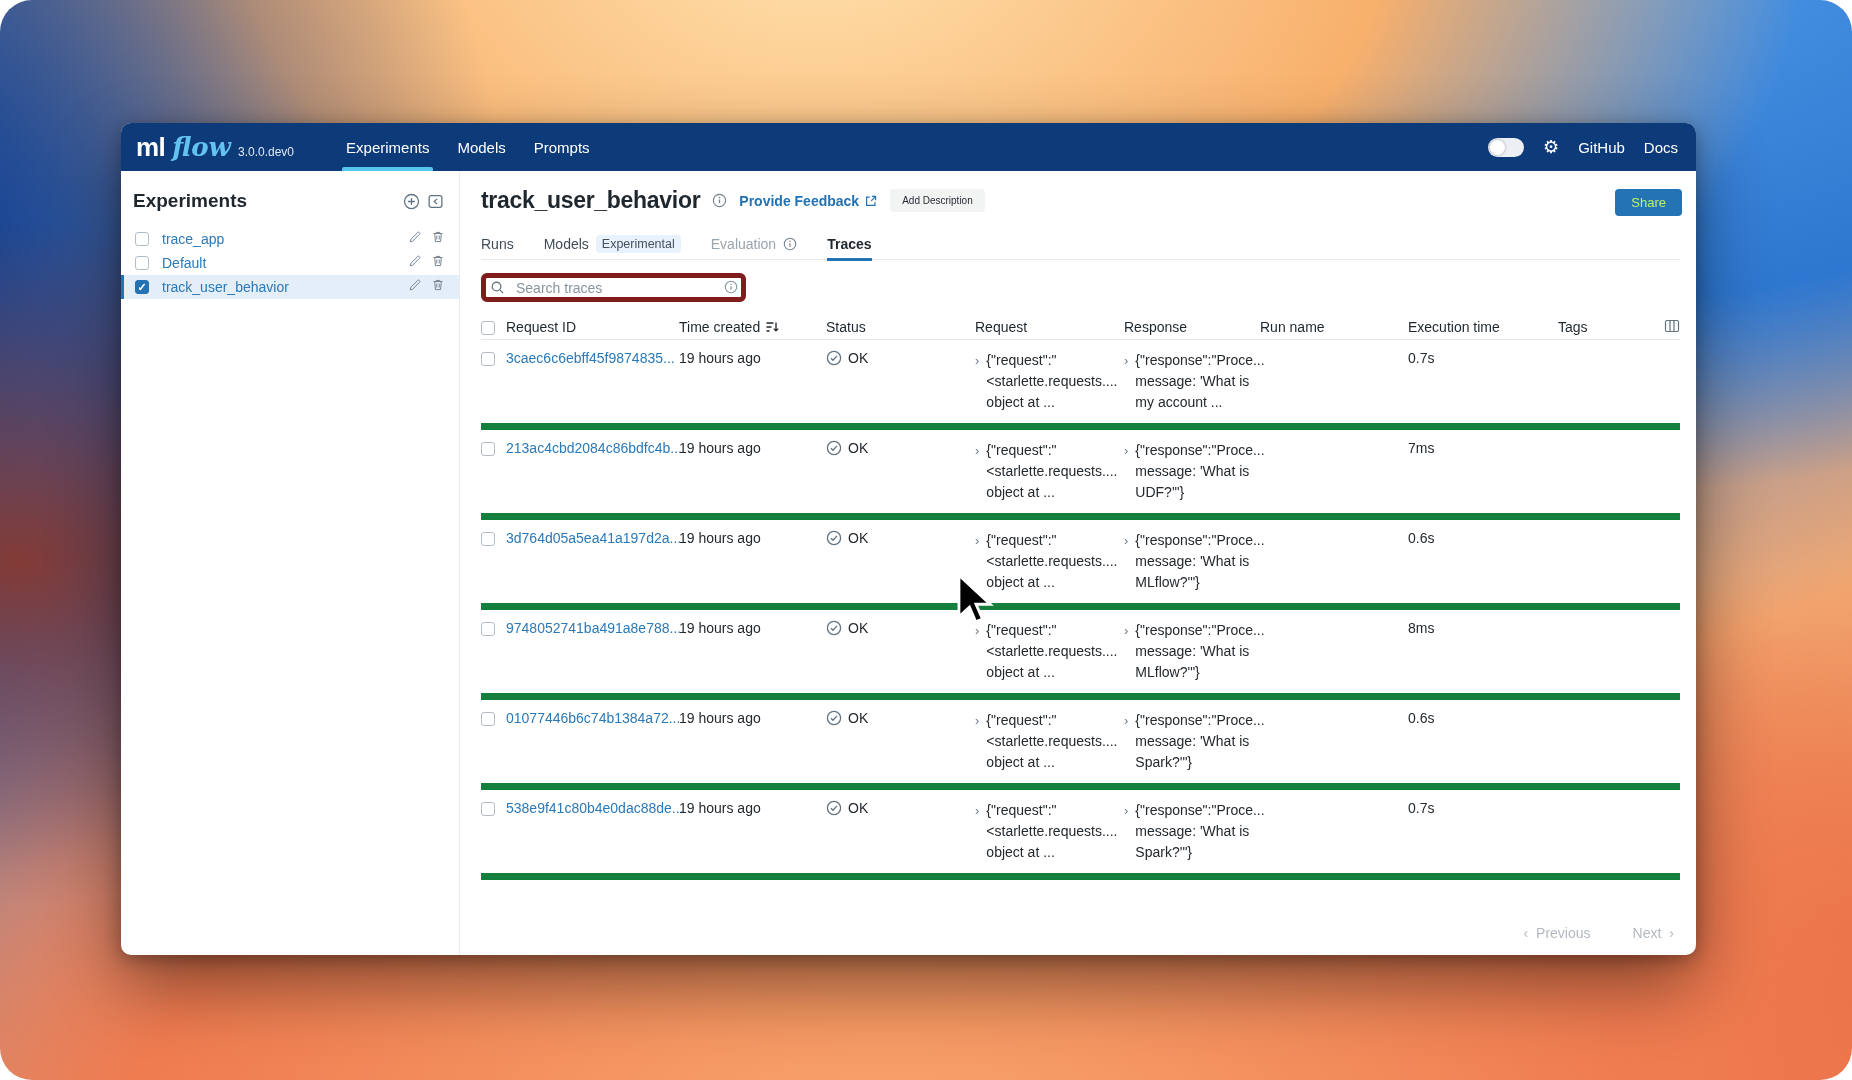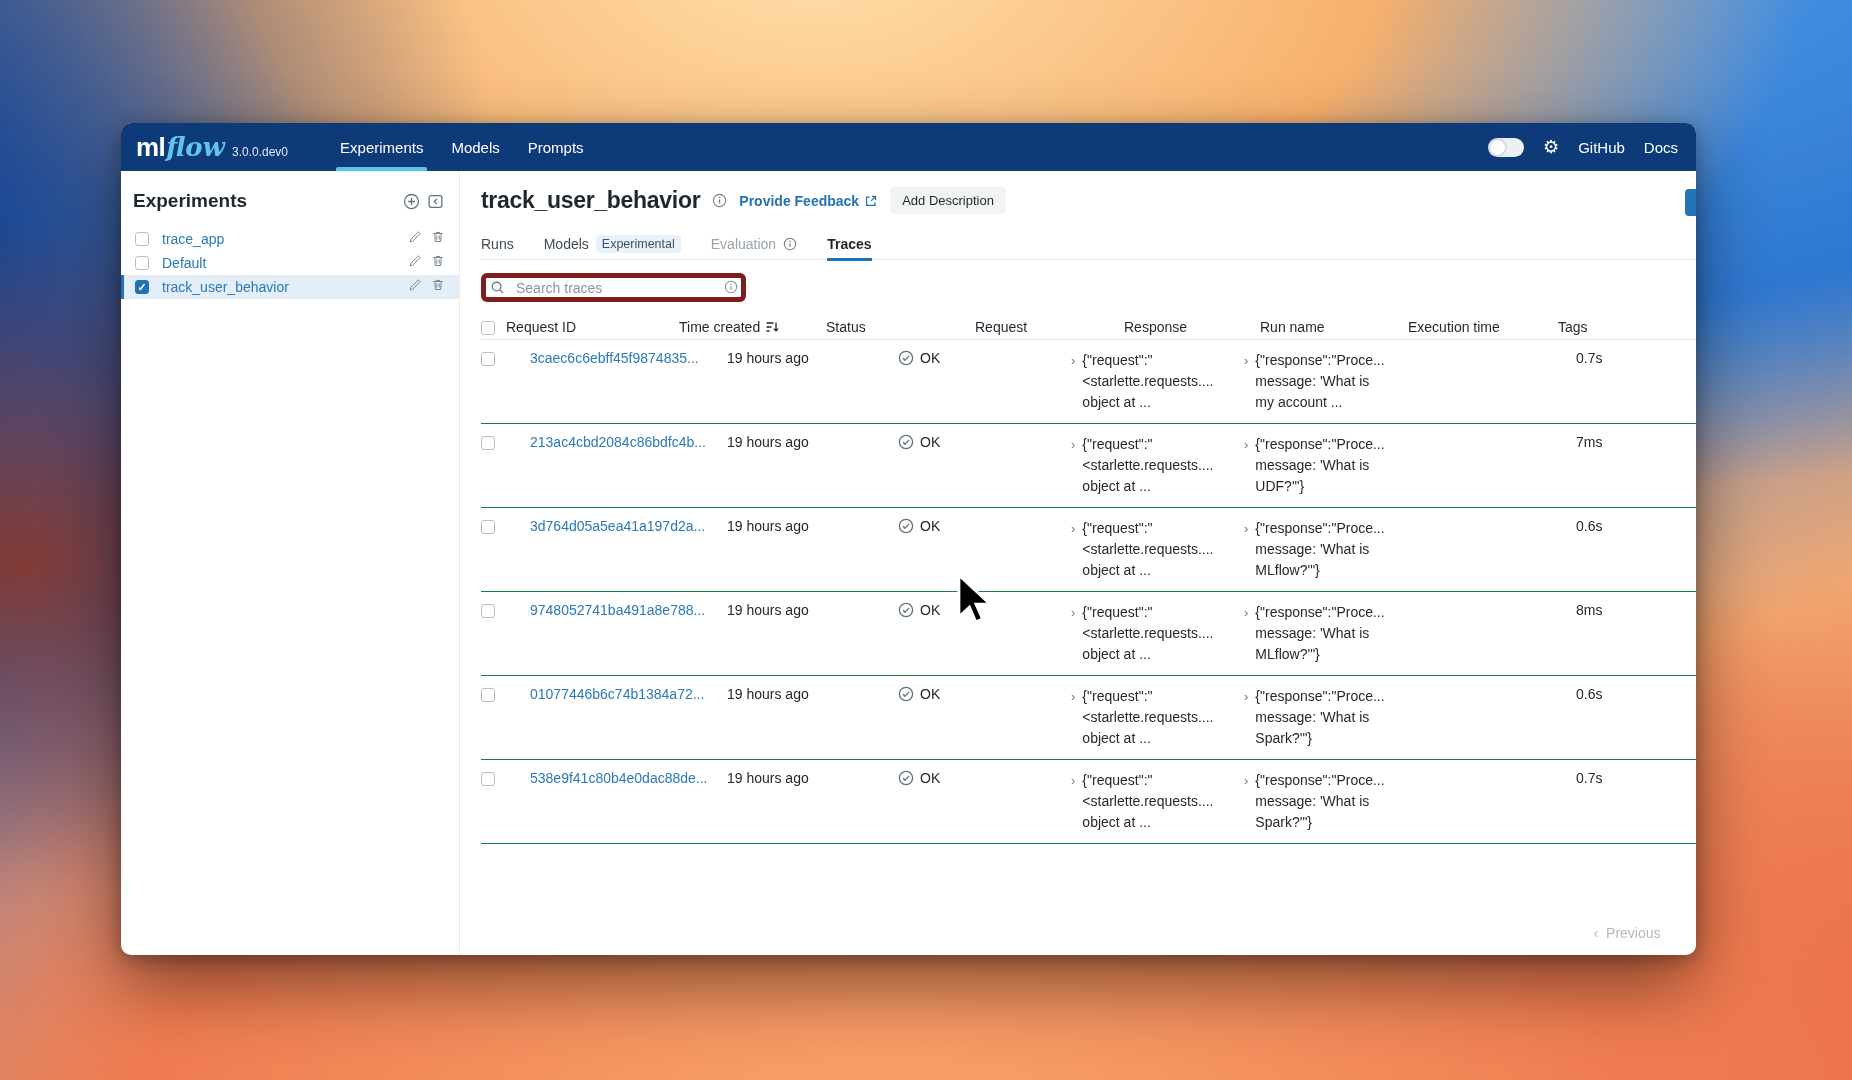--- a/index.html
+++ b/index.html
@@ -9,37 +9,38 @@
     position:relative; width:1852px; height:1080px; overflow:hidden;
     background-color:#3d7fd3;
     background-image:
       radial-gradient(900px 620px at 1% 52%, rgba(135,56,46,.95) 0%, rgba(135,56,46,0) 55%),
       radial-gradient(1000px 1100px at -4% 22%, #15418f 0%, rgba(21,65,143,0) 58%),
       radial-gradient(1500px 950px at 44% -6%, #ffe2ae 0%, #f8b06c 38%, rgba(248,176,108,0) 66%),
       radial-gradient(1200px 800px at 88% -8%, #4f9ae8 0%, #2e77d0 48%, rgba(46,119,208,0) 72%),
       radial-gradient(1700px 950px at 48% 108%, #f9a86d 0%, #ef7b50 45%, rgba(239,123,80,0) 78%),
       radial-gradient(950px 750px at 102% 95%, #e96a42 0%, rgba(233,106,66,0) 62%),
       linear-gradient(160deg, #2a63b8 0%, #3c82d8 38%, #f2a871 72%, #ee8355 100%);
+    border-radius: 32px;
   }
 
   .window{
     position:absolute; left:121px; top:123px; width:1575px; height:832px;
     background:#fff; border-radius:10px; overflow:hidden;
     box-shadow:0 30px 70px rgba(0,0,0,.45), 0 4px 18px rgba(0,0,0,.3);
   }
 
   
   .navbar{
     display:flex; align-items:center; height:48px; background:#0d3a78;
     color:#fff; padding:0 18px 0 15px;
   }
   .logo{ display:flex; align-items:baseline; }
   .logo-ml{ font-size:26px; font-weight:bold; color:#fff; letter-spacing:-.5px; }
   .logo-flow{ font-family:"DejaVu Serif", serif; font-style:italic; font-weight:bold;
-    font-size:26px; color:#63c3ee; margin-left:1px; }
+    font-size:26px; color:#63c3ee; margin-left:7px; }
   .version{ font-size:12px; color:#dfe8f3; margin-left:7px; }
   .nav-items{ display:flex; height:48px; margin-left:38px; }
   .nav-item{ position:relative; display:flex; align-items:center; padding:0 14px;
     font-size:15px; color:#fff; cursor:pointer; }
   .nav-item.active::after{ content:""; position:absolute; left:10px; right:10px; bottom:0;
     height:4px; background:#56c5ec; border-radius:2px 2px 0 0; }
   .nav-right{ margin-left:auto; display:flex; align-items:center; gap:19px; }
   .toggle{ width:36px; height:19px; border-radius:10px; background:rgba(255,255,255,.92);
     position:relative; cursor:pointer; }
   .toggle .knob{ position:absolute; left:2px; top:2px; width:15px; height:15px; border-radius:50%;
@@ -76,21 +77,21 @@
     font-weight:bold; line-height:1; }
 
   
   .main{ flex:1; position:relative; padding:16px 16px 0 21px; }
   .page-head{ display:flex; align-items:center; gap:12px; margin-bottom:14px; }
   .page-title{ font-size:23px; font-weight:bold; color:#1f272e; letter-spacing:-.3px; }
   .info-icon{ display:inline-flex; color:#75828d; }
   .feedback{ display:flex; align-items:center; gap:5px; color:#2272b4; font-size:14px;
     font-weight:bold; cursor:pointer; }
   .add-desc{ background:#f2f3f3; border:none; border-radius:4px; padding:6px 12px;
-    font-size:13px; color:#1f272e; cursor:pointer; font-family:"Liberation Sans", sans-serif;text-align:right; }
+    font-size:10px; color:#1f272e; cursor:pointer; font-family:"Liberation Sans", sans-serif;text-align:right; }
   .share-btn{ position:absolute; top:18px; right:14px; background:#2373b5; color:#bef264;
     border:none; border-radius:4px; padding:6px 16px; font-size:13px; cursor:pointer;
     font-family:"Liberation Sans", sans-serif; }
 
   .tabs{ display:flex; align-items:center; gap:30px; border-bottom:1px solid #e7eaec; height:32px; }
   .tab{ position:relative; display:flex; align-items:center; gap:7px; height:32px;
     font-size:14px; color:#3f4b55; cursor:pointer; }
   .tab.active{ color:#1f272e; font-weight:bold; }
   .tab.active::after{ content:""; position:absolute; left:0; right:0; bottom:-1px; height:3px;
     background:#2272b4; }
@@ -115,22 +116,22 @@
   .c-reqid{ width:173px; flex:none; }
   .c-time{ width:147px; flex:none; }
   .c-status{ width:149px; flex:none; }
   .c-request{ width:149px; flex:none; }
   .c-response{ width:136px; flex:none; }
   .c-runname{ width:148px; flex:none; }
   .c-exec{ width:150px; flex:none; }
   .c-tags{ flex:1; }
   .cols-icon{ position:absolute; right:0; top:4px; color:#5f7281; cursor:pointer; }
 
-  .drow{ padding:10px 0 10px 0; border-bottom:1px solid #15803d; min-height:68px;
-    font-size:14px; color:#24292e;gap:24px; }
+  .drow{ padding:10px 0 10px 0; border-bottom:7px solid #15803d; min-height:68px;
+    font-size:14px; color:#24292e; }
   .req-link{ color:#2a79b8; cursor:pointer; white-space:nowrap; }
   .status-cell{ display:flex; align-items:center; gap:6px; color:#24292e; }
   .preview{ display:flex; gap:7px; }
   .preview .chev{ color:#6b7884; font-size:13px; line-height:21px; cursor:pointer; }
   .preview .lines div{ line-height:21px; white-space:nowrap; }
   .sort-icon{ display:inline-flex; }
 
   .pagination{ position:absolute; right:22px; bottom:14px; display:flex; gap:42px;
     font-size:14px; color:#b2b9c0; }
   .page-btn{ display:flex; align-items:center; gap:8px; cursor:default; }

